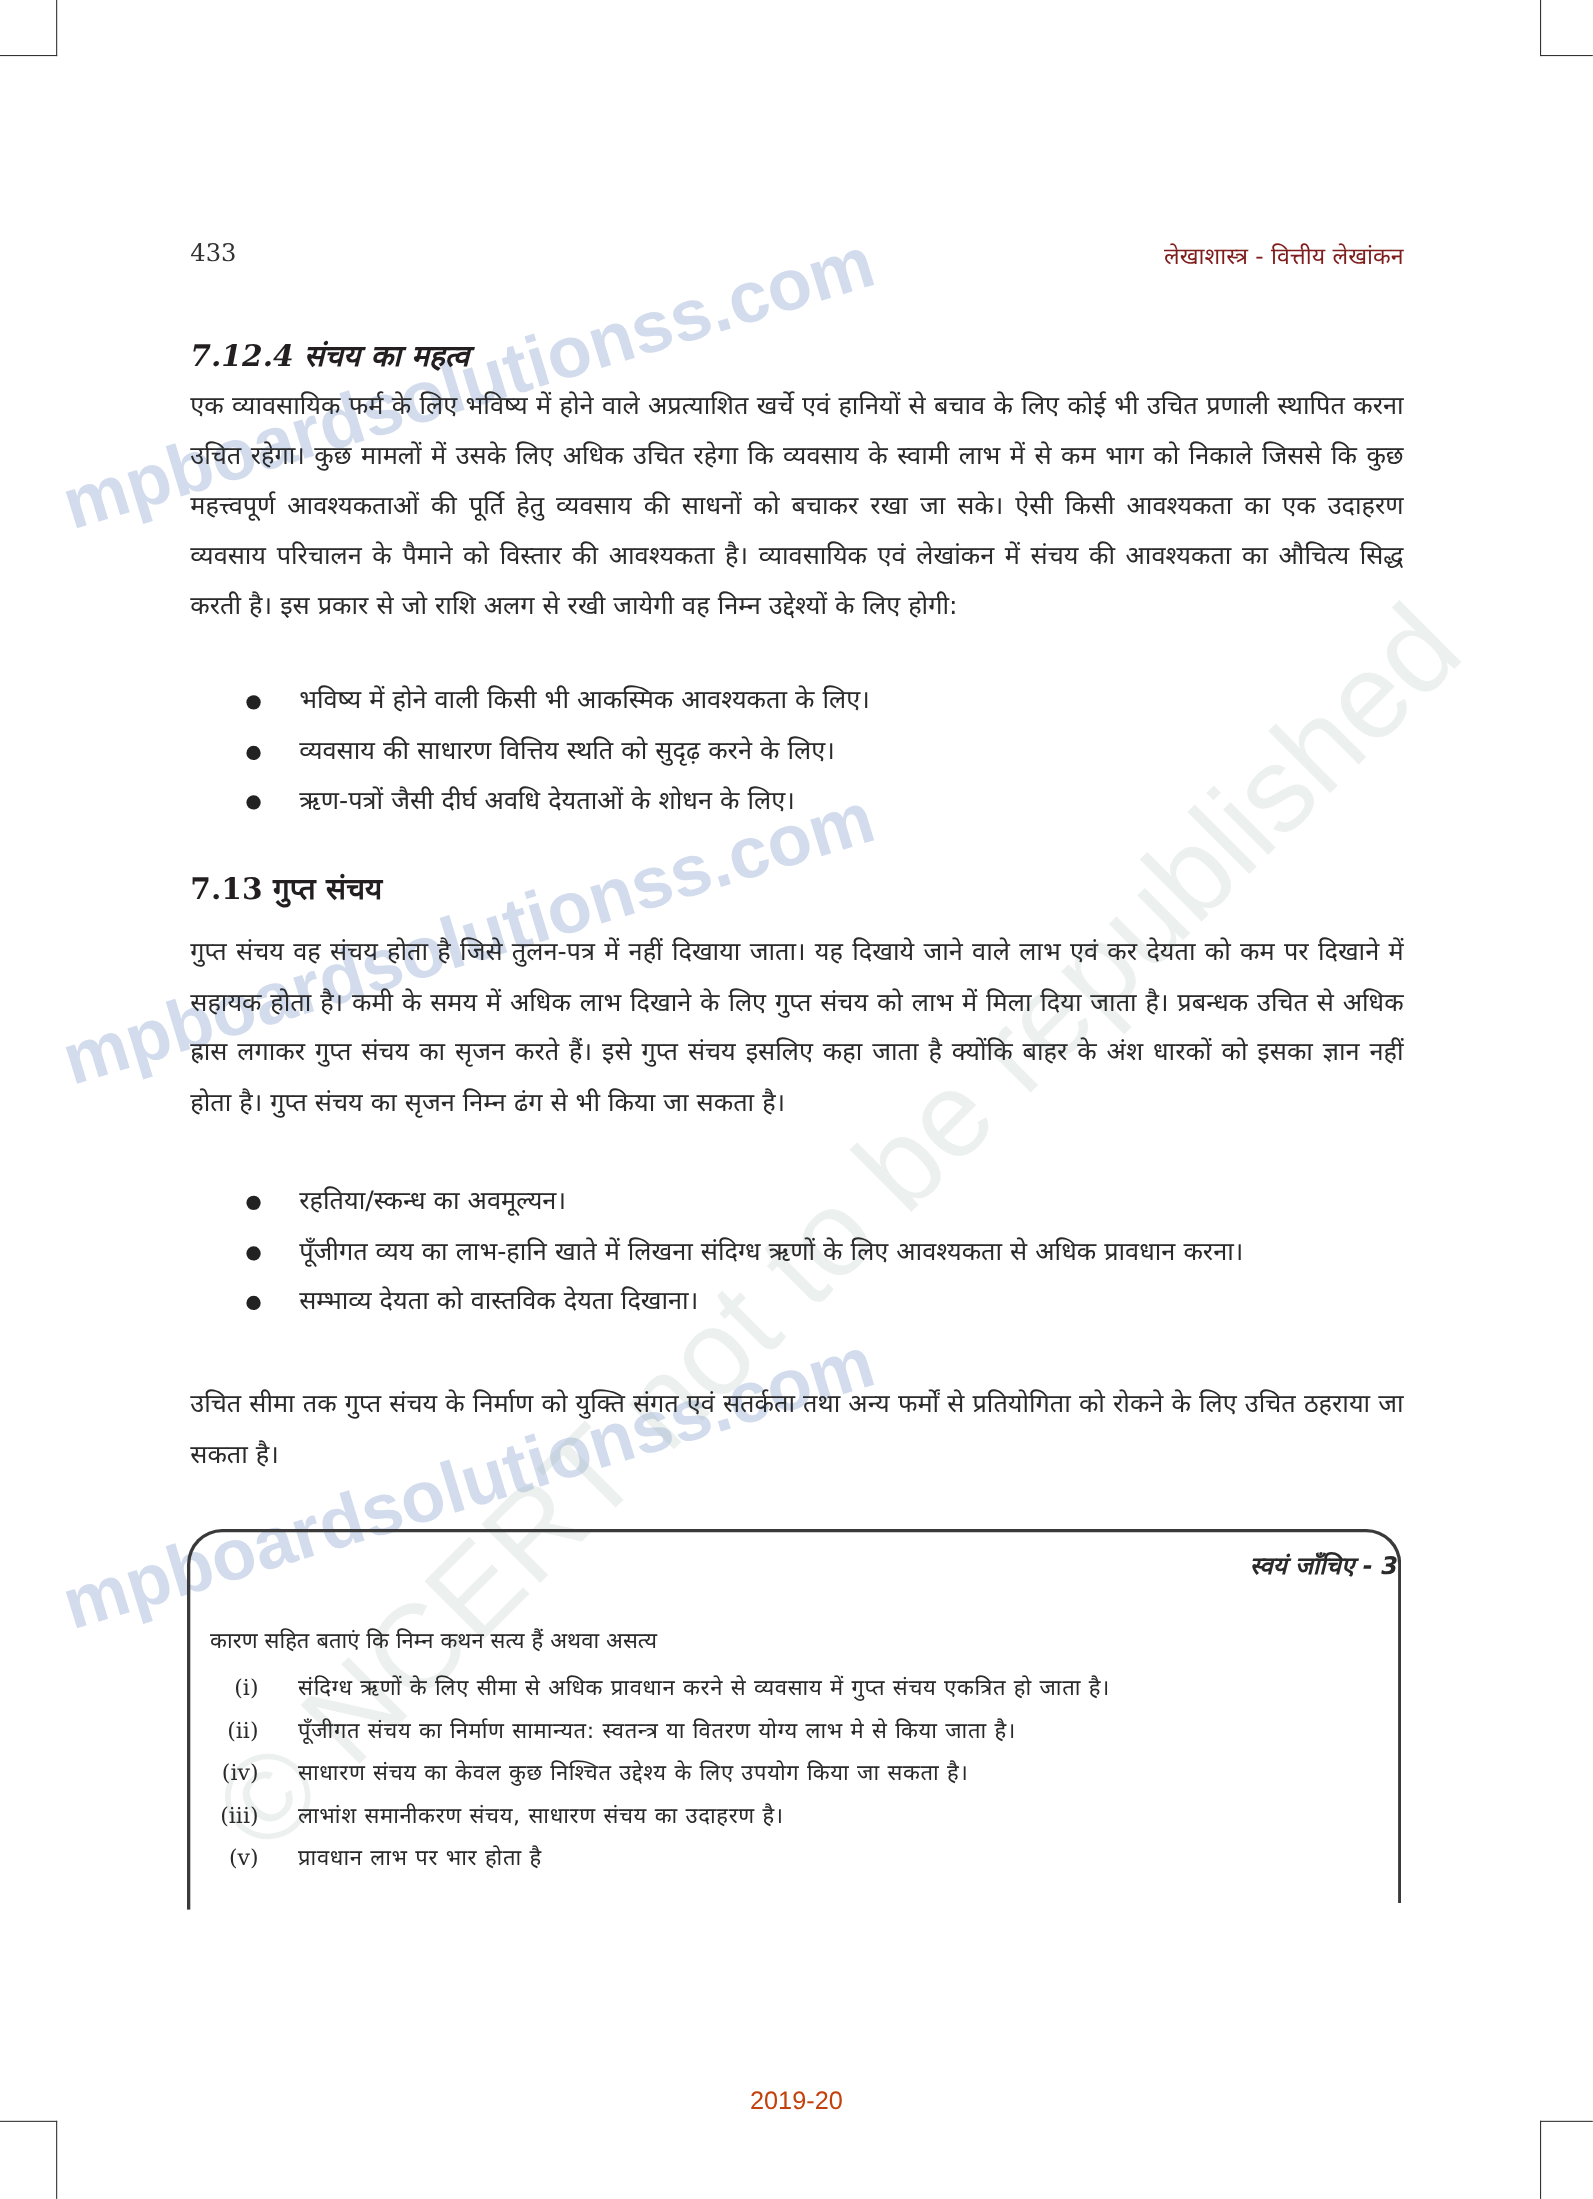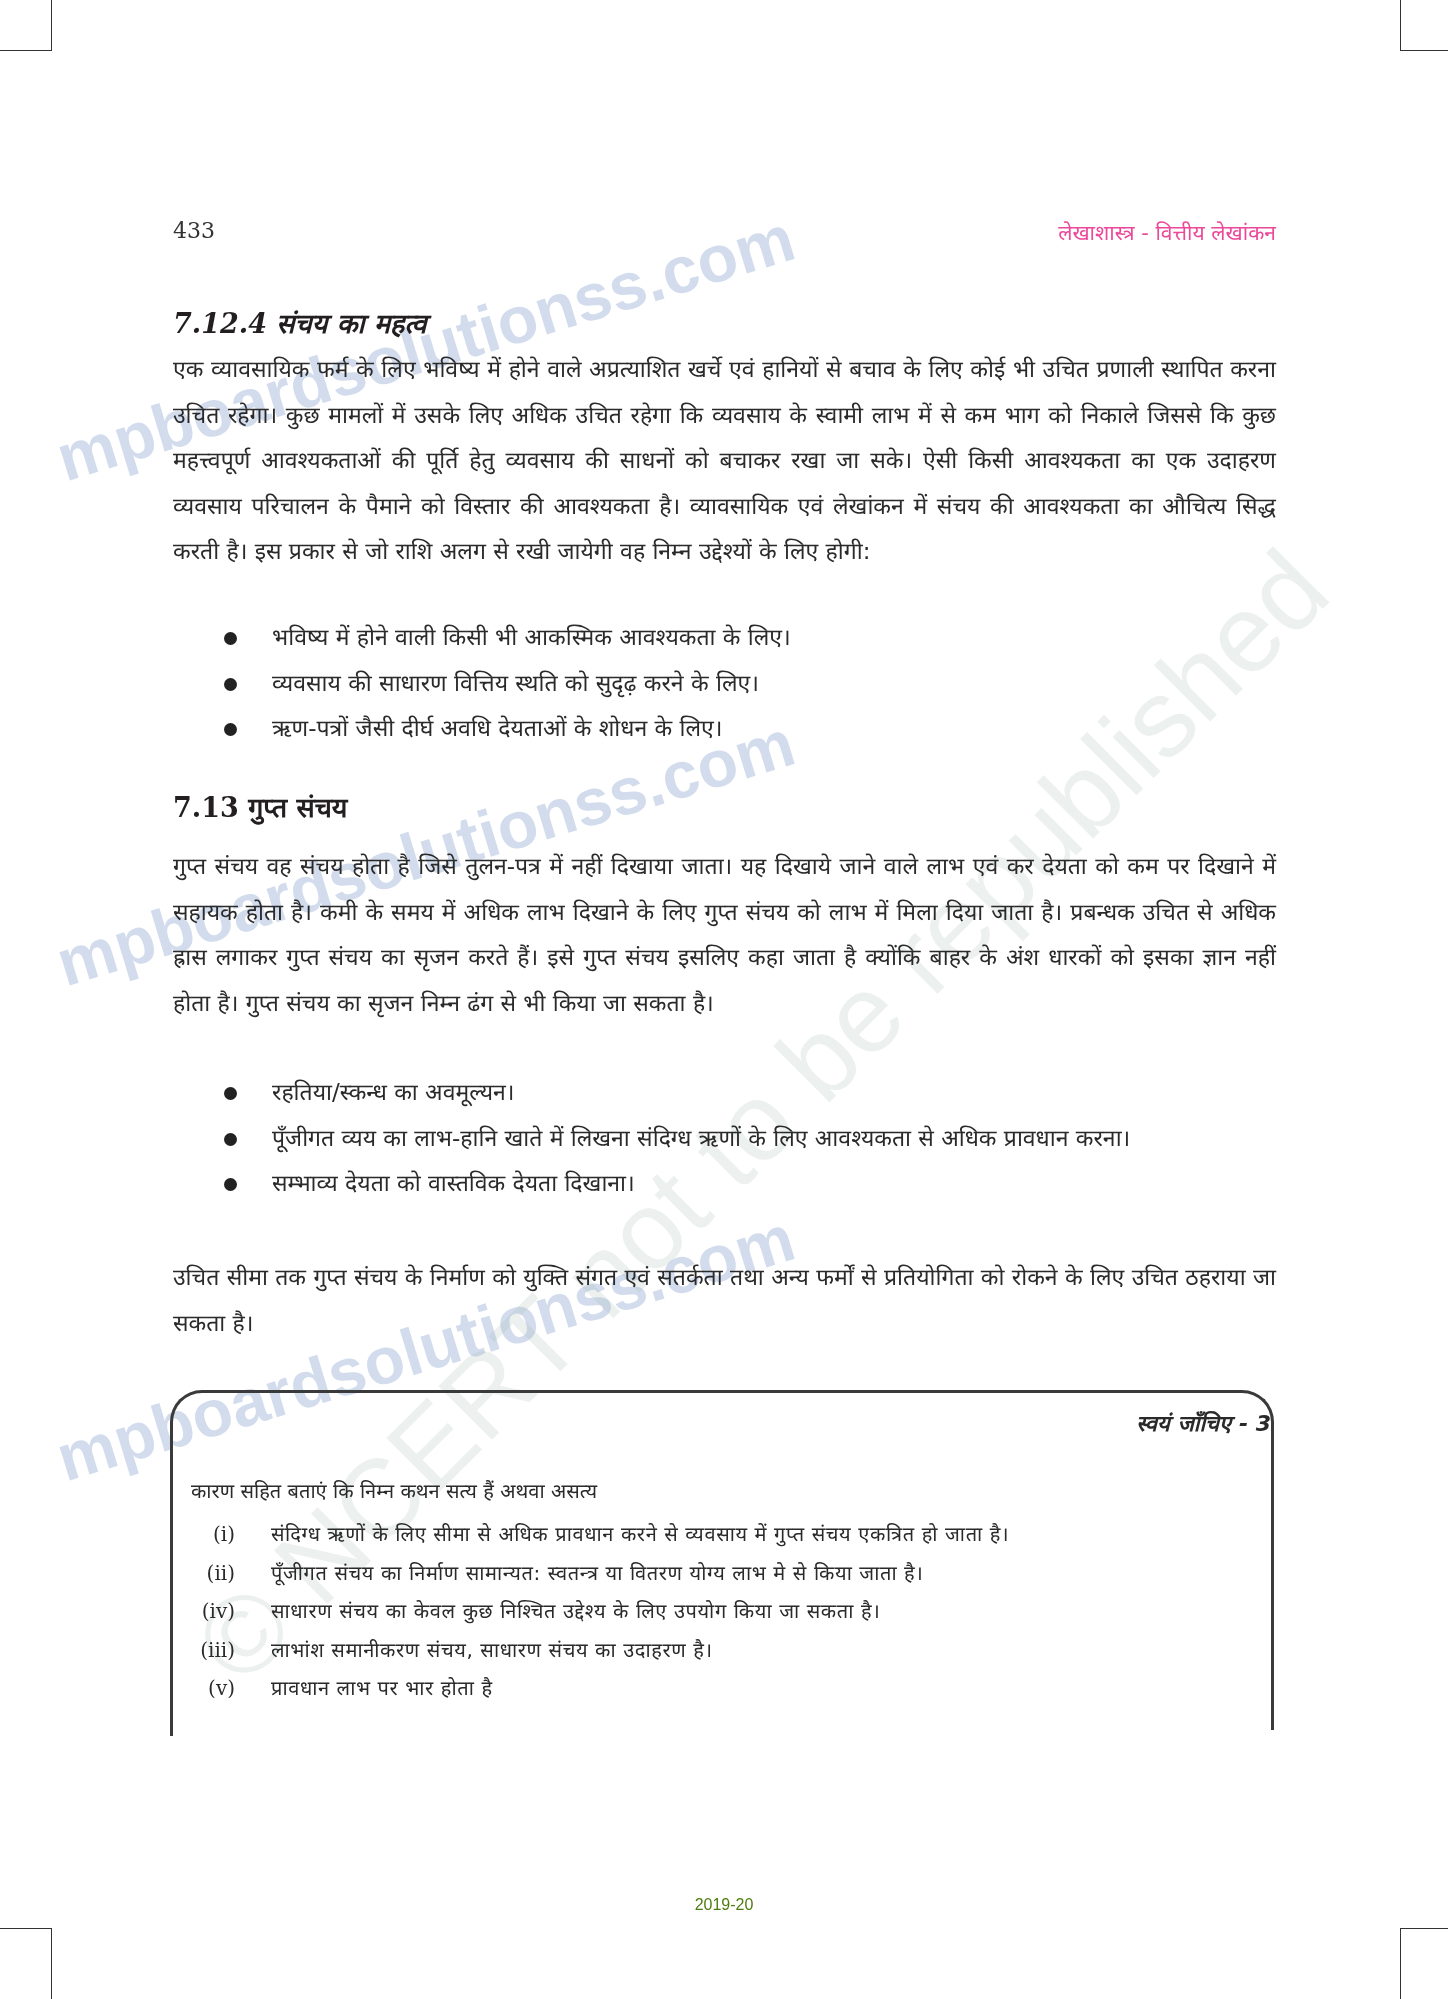--- a/index.html
+++ b/index.html
@@ -63,21 +63,21 @@
       top: 6px;
       font-family: "DejaVu Serif", serif;
       font-size: 22px;
       color: #333;
     }
     .book-title {
       position: absolute;
       right: 0;
       top: 6px;
       font-size: 21px;
-      color: #ec4899;
+      color: #7f1d1d;
       text-align: right;
     }
 
     h2.section {
       margin: 0;
       font-family: "DejaVu Serif", serif;
       font-size: 27px;
       color: #231f20;
       position: absolute;
       left: 173px;
@@ -191,22 +191,22 @@
       letter-spacing: 0.6px;
     }
 
     .footer-year {
       position: absolute;
       top: 1896px;
       left: 0;
       width: 1448px;
       text-align: center;
       font-family: "Liberation Sans", sans-serif;
-      font-size: 16px;
-      color: #4d7c0f;
+      font-size: 23px;
+      color: #c2410c;
     }
   </style>
 </head>
 <body>
 
 <div class="crop tl"></div>
 <div class="crop tr"></div>
 <div class="crop bl"></div>
 <div class="crop br"></div>
 

